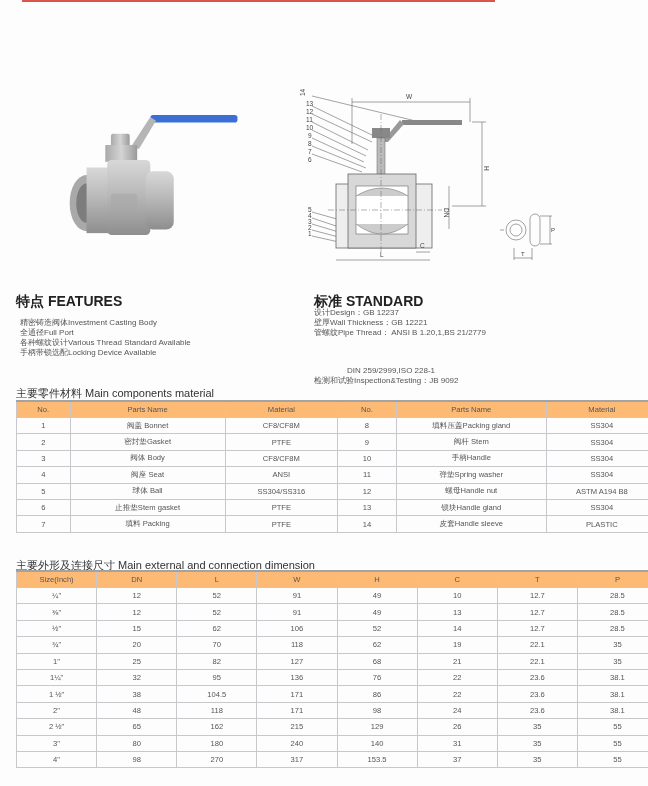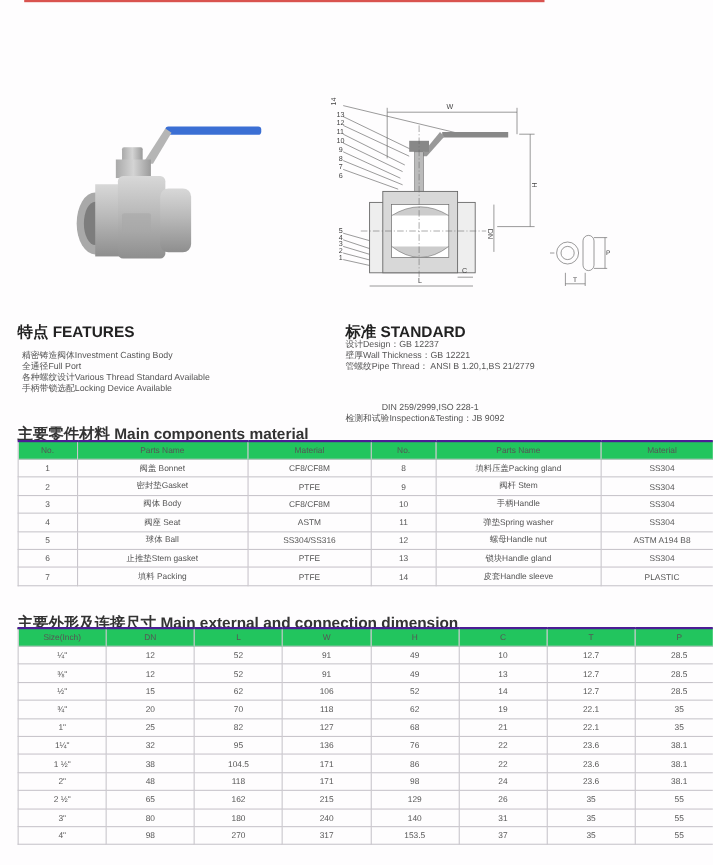--- a/index.html
+++ b/index.html
@@ -11,23 +11,23 @@
   .drawing { position: absolute; left: 292px; top: 84px; width: 200px; height: 180px; }
   .side-view { position: absolute; left: 492px; top: 200px; width: 70px; height: 70px; }
 
   .section-title { position: absolute; font-size: 14px; font-weight: bold; color: #222; }
   .feat-title { left: 16px; top: 293px; }
   .std-title { left: 314px; top: 293px; text-align: center; }
   .feat-list { position: absolute; left: 20px; top: 318px; font-size: 8px; line-height: 10px; color: #555; }
   .std-list { position: absolute; left: 314px; top: 308px; font-size: 8px; line-height: 10.2px; color: #555; }
   .std-list .indent { padding-left: 33px; margin-top: 27px; }
 
-  .tbl-title { position: absolute; left: 16px; font-size: 14px; font-weight: bold; color: #333; }
+  .tbl-title { position: absolute; left: 16px; font-size: 11px; font-weight: normal; color: #333; }
   table { position: absolute; left: 16px; width: 642px; border-collapse: collapse; font-size: 7.6px; color: #555; table-layout: fixed; }
-  table th { background: #22c55e; font-weight: normal; color: #555; height: 15px; border-left: 1px solid #c9c6cc; border-right: 1px solid #c9c6cc; border-top: 2px solid #4c1d95; }
+  table th { background: #fdba74; font-weight: normal; color: #555; height: 15px; border-left: 1px solid #c9c6cc; border-right: 1px solid #c9c6cc; border-top: 2px solid #a3a3a3; }
   table td { text-align: center; height: 15.4px; border: 1px solid #c9c6cc; padding: 0; }
   table th { text-align: center; padding: 0; }
   .t1 { top: 400px; }
   .t2 { top: 570px; }
 </style>
 </head>
 <body>
 
 <div class="top-rule"></div>
 
@@ -204,21 +204,21 @@
         <td>3</td>
         <td>阀体 Body</td>
         <td>CF8/CF8M</td>
         <td>10</td>
         <td>手柄Handle</td>
         <td>SS304</td>
       </tr>
       <tr>
         <td>4</td>
         <td>阀座 Seat</td>
-        <td>ASTM</td>
+        <td>ANSI</td>
         <td>11</td>
         <td>弹垫Spring washer</td>
         <td>SS304</td>
       </tr>
       <tr>
         <td>5</td>
         <td>球体 Ball</td>
         <td>SS304/SS316</td>
         <td>12</td>
         <td>螺母Handle nut</td>

